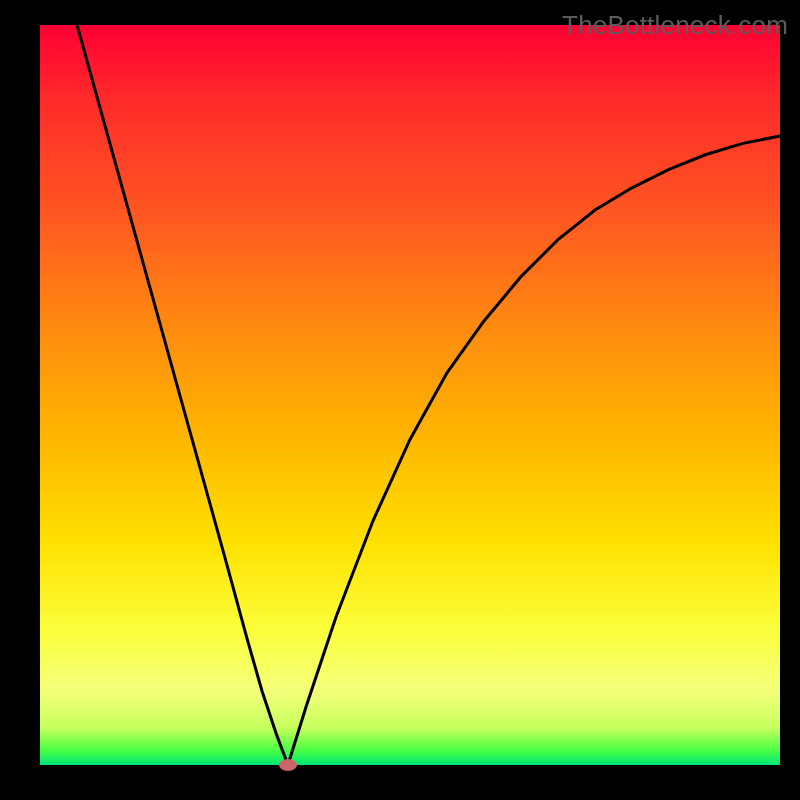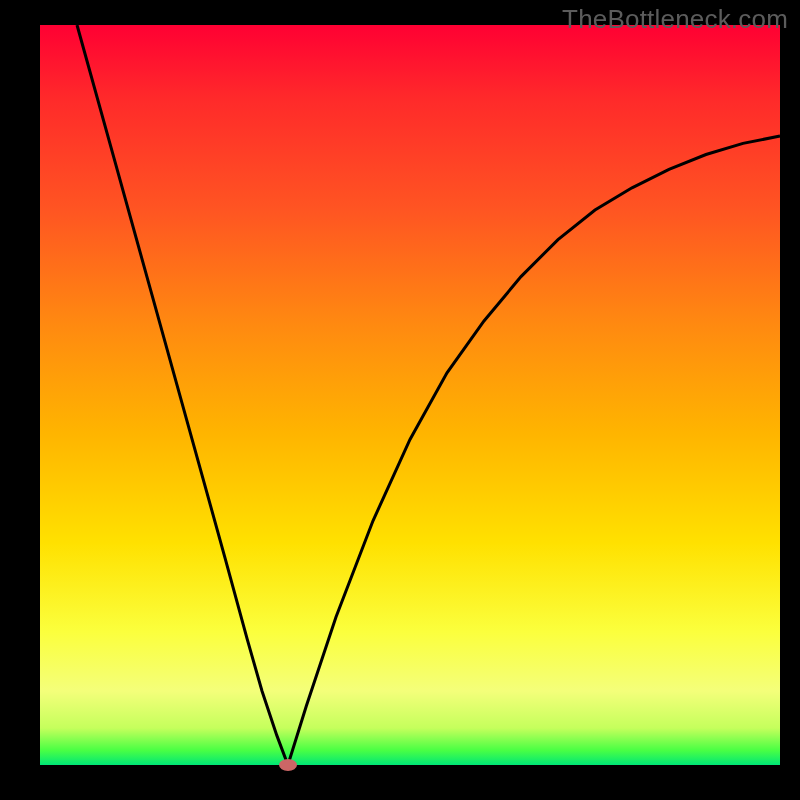--- a/index.html
+++ b/index.html
@@ -32,21 +32,21 @@
       #ffe100 70%,
       #fbff3d 82%,
       #f4ff7a 90%,
       #c5ff5c 95%,
       #4aff44 98%,
       #00e676 100%
     );
   }
   .watermark {
     position: absolute;
-    top: 4px;
+    top: 10px;
     right: 12px;
     font-size: 26px;
     font-weight: 500;
     color: #5c5c5c;
     letter-spacing: 0.2px;
   }
   svg.curve {
     position: absolute;
     inset: 0;
     width: 100%;

